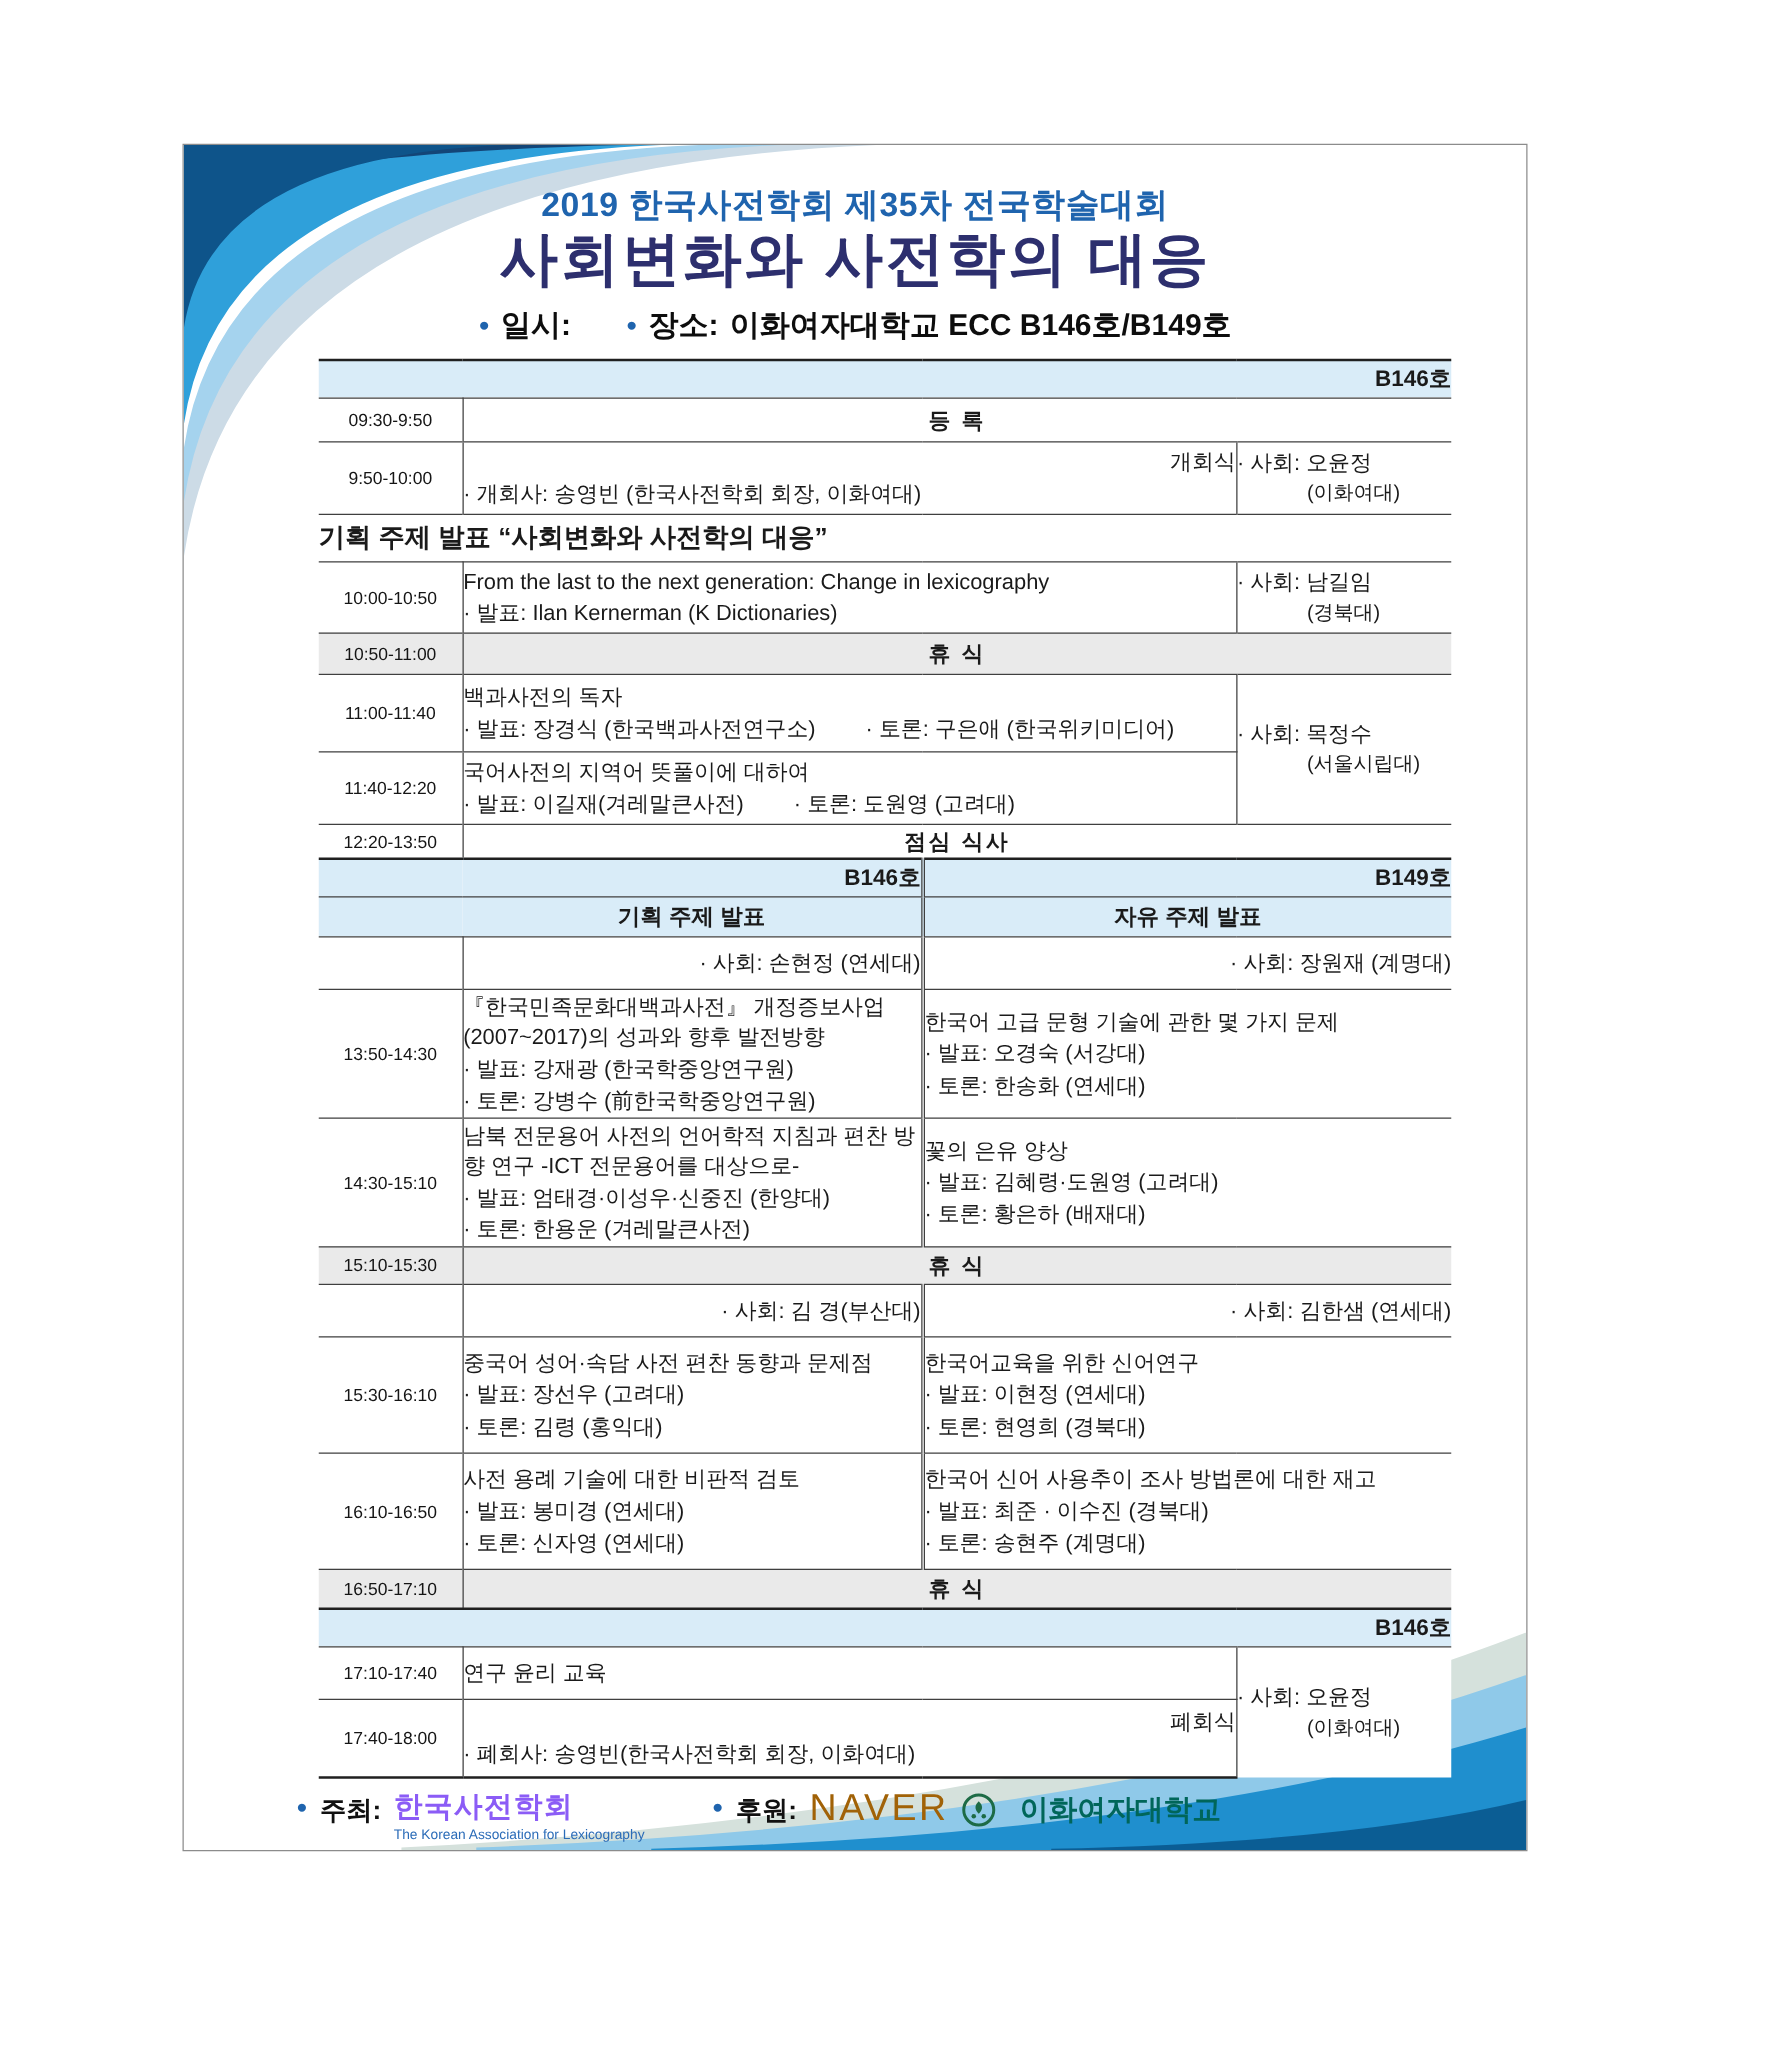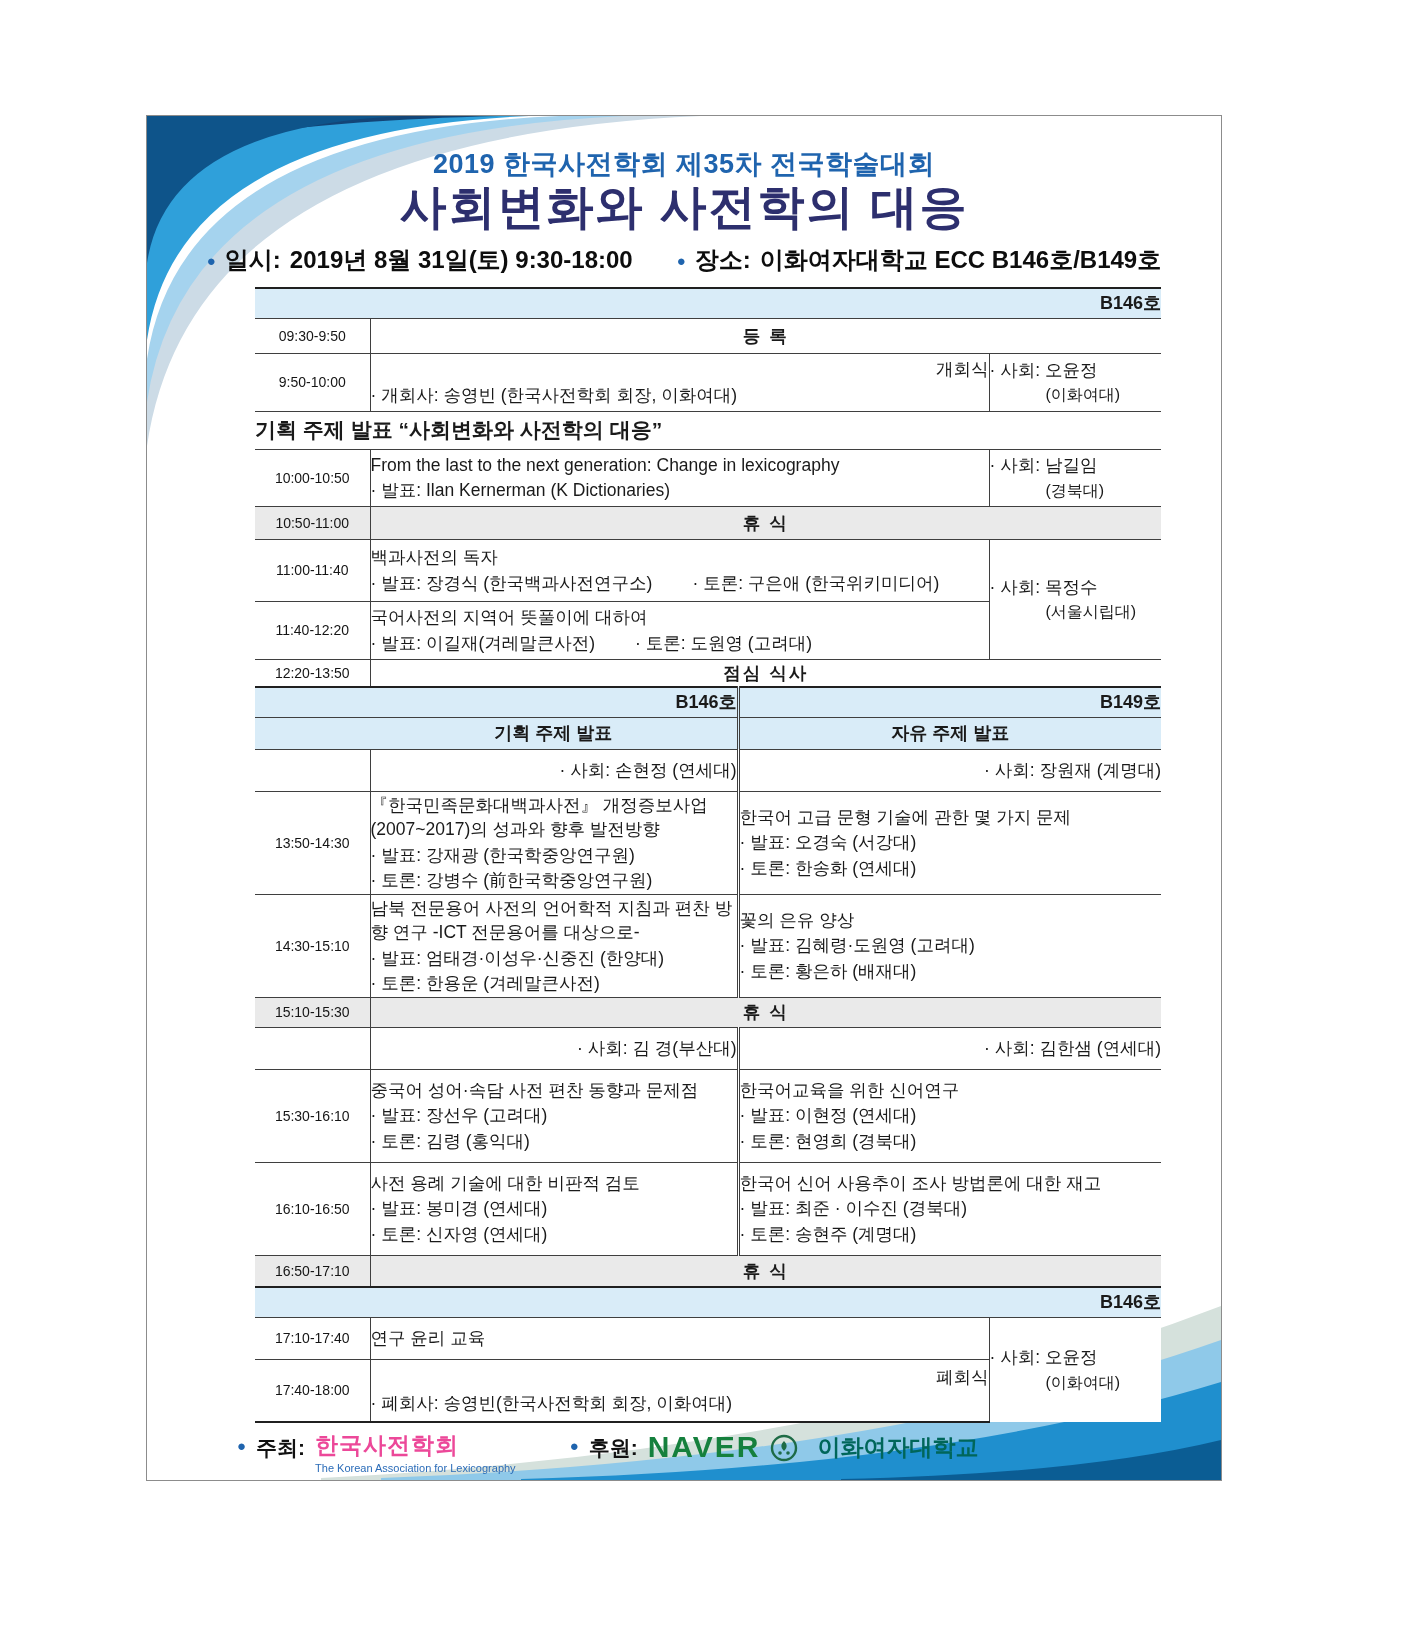--- a/index.html
+++ b/index.html
@@ -56,23 +56,23 @@
   td.chair-right { text-align:right; padding-right:10px; }
   td.dbl { border-left:3px double #3f3f3f; }
 
   .footer {
     position:absolute; left:90px; top:1314px; z-index:2;
     display:flex; align-items:flex-start; gap:54px;
   }
   .footer .item { display:flex; align-items:flex-start; gap:10px; }
   .footer .label { font-size:21px; font-weight:700; color:#111; padding-top:4px; }
   .footer .bullet { padding-top:8px; }
-  .host-logo .name { font-size:23px; font-weight:800; color:#ec4899; letter-spacing:1px; }
+  .host-logo .name { font-size:23px; font-weight:800; color:#8b5cf6; letter-spacing:1px; }
   .host-logo .sub { font-size:11px; color:#2b6cb8; margin-top:1px; }
-  .naver-word { font-size:30px; font-weight:700; color:#15803d; letter-spacing:2px; line-height:1; padding-top:2px; }
+  .naver-word { font-size:30px; font-weight:400; color:#a16207; letter-spacing:2px; line-height:1; padding-top:2px; }
   .ewha { display:flex; align-items:center; gap:19px; padding-top:2px; }
   .ewha .name { font-size:23px; font-weight:800; color:#00665a; }
 </style>
 </head>
 <body>
 
 <div class="page">
 
   <svg class="swoosh-tl" viewBox="0 0 560 332">
     <path d="M554 0 Q45 22 0 330 L0 0 Z" fill="#ccdbe6"></path>
@@ -88,21 +88,20 @@
     <path d="M900 80 Q620 166 200 177 L200 178 L900 178 Z" fill="#1f8fce"></path>
     <path d="M900 138 Q760 172 520 177 L520 178 L900 178 Z" fill="#0b5d94"></path>
   </svg>
 
   <div class="conf-subtitle">2019 한국사전학회 제35차 전국학술대회</div>
   <div class="conf-title">사회변화와 사전학의 대응</div>
   <div class="conf-info">
     <div class="item">
       <span class="bullet">●</span>
       <span>일시:</span>
-      <span>2019년 8월 31일(토) 9:30-18:00</span>
     </div>
     <div class="item">
       <span class="bullet">●</span>
       <span>장소:</span>
       <span>이화여자대학교 ECC B146호/B149호</span>
     </div>
   </div>
 
   <div class="table-wrap">
     <table class="sched">

